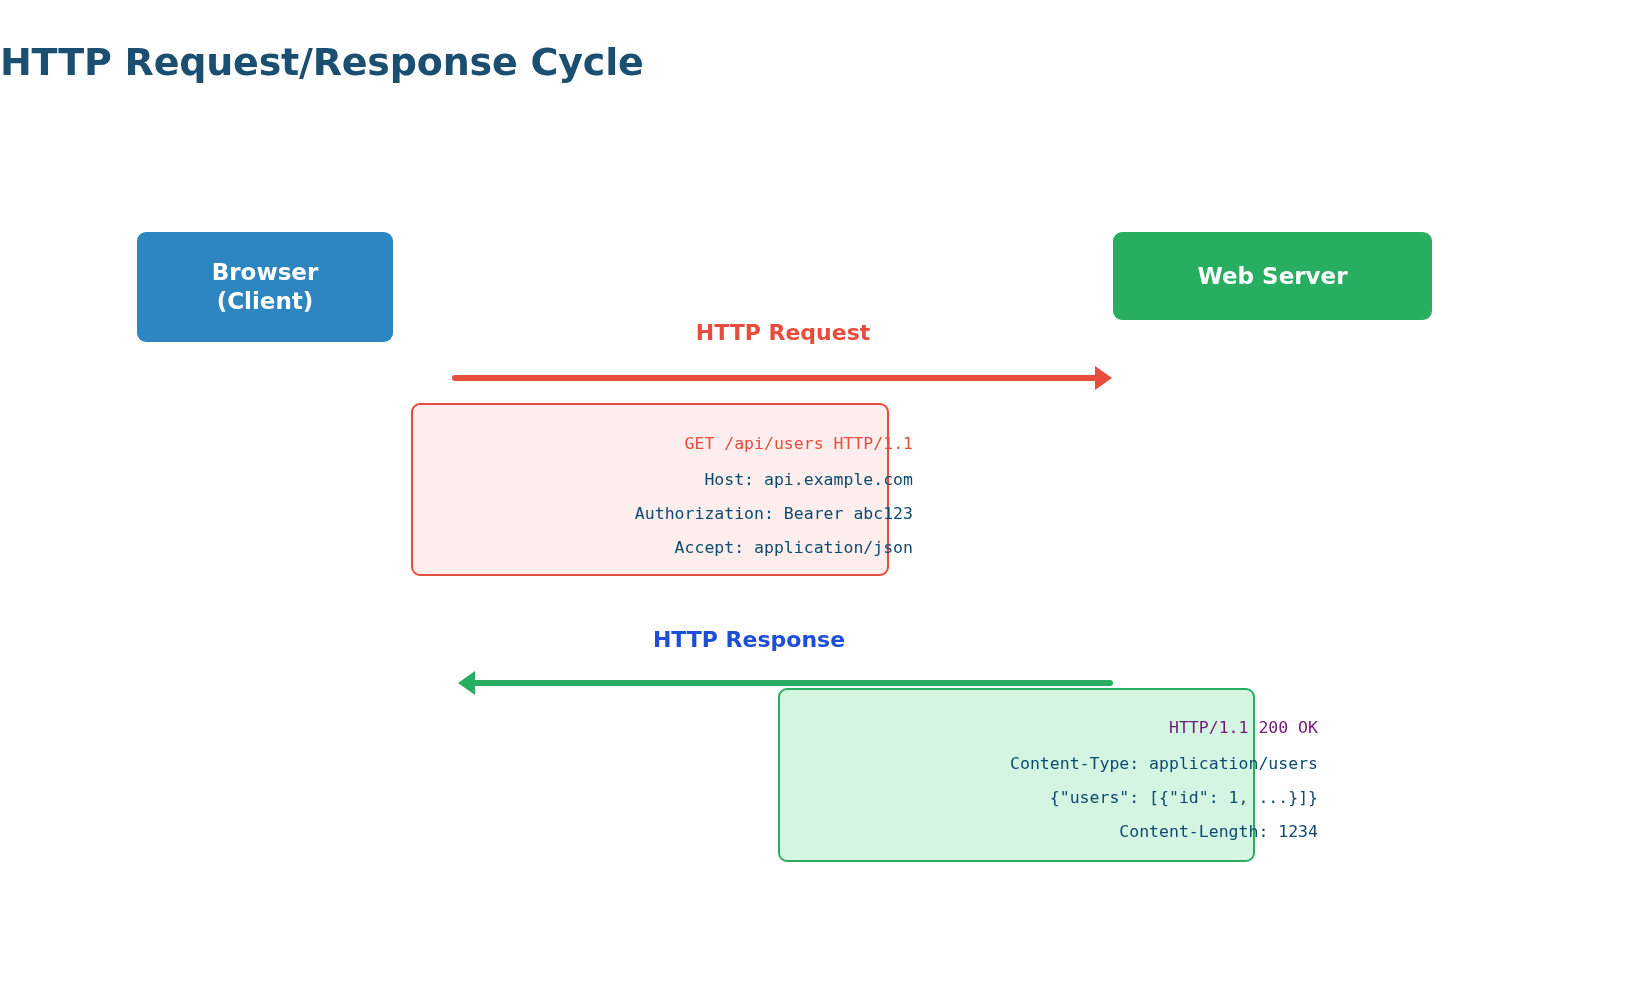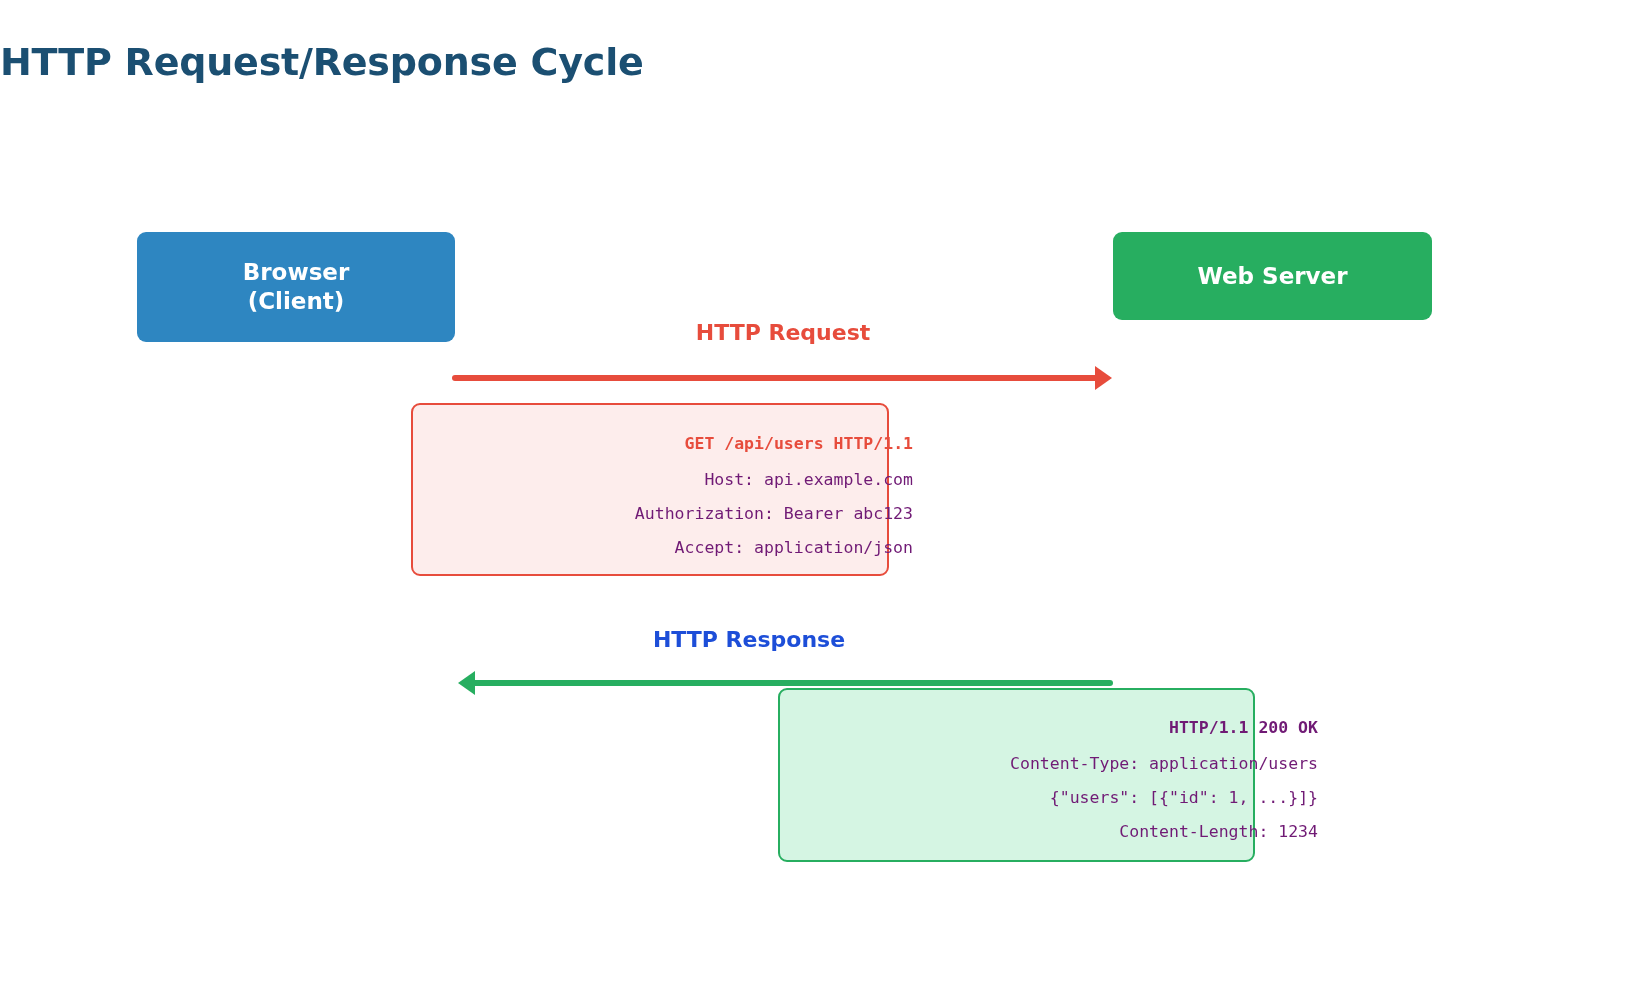--- a/index.html
+++ b/index.html
@@ -42,21 +42,21 @@
     text-align: center;
     color: #ffffff;
     font-weight: bold;
     font-size: 23px;
     line-height: 29px;
     white-space: pre-line;
   }
   #browser-node {
     left: 137px;
     top: 232px;
-    width: 318px;
+    width: 256px;
     height: 110px;
     background: #2e86c1;
   }
   #server-node {
     left: 1113px;
     top: 232px;
     width: 319px;
     height: 88px;
     background: #27ae60;
   }
@@ -126,26 +126,26 @@
     top: 424px;
     width: 500px;
   }
   #response-text {
     left: 818px;
     top: 708px;
     width: 500px;
   }
   .msg-line {
     font-size: 16.5px;
-    color: #701a75;
+    color: #0c4a6e;
     line-height: 34px;
     letter-spacing: 0px;
   }
   .msg-line.head {
-    font-weight: bold;
+    font-weight: normal;
     line-height: 39px;
     margin-left: 16px;
   }
   #request-text .msg-line.head { color: #e74c3c; }
   #response-text .msg-line.head { color: #701a75; }
 </style>
 </head>
 <body>
 
 <div id="canvas">

